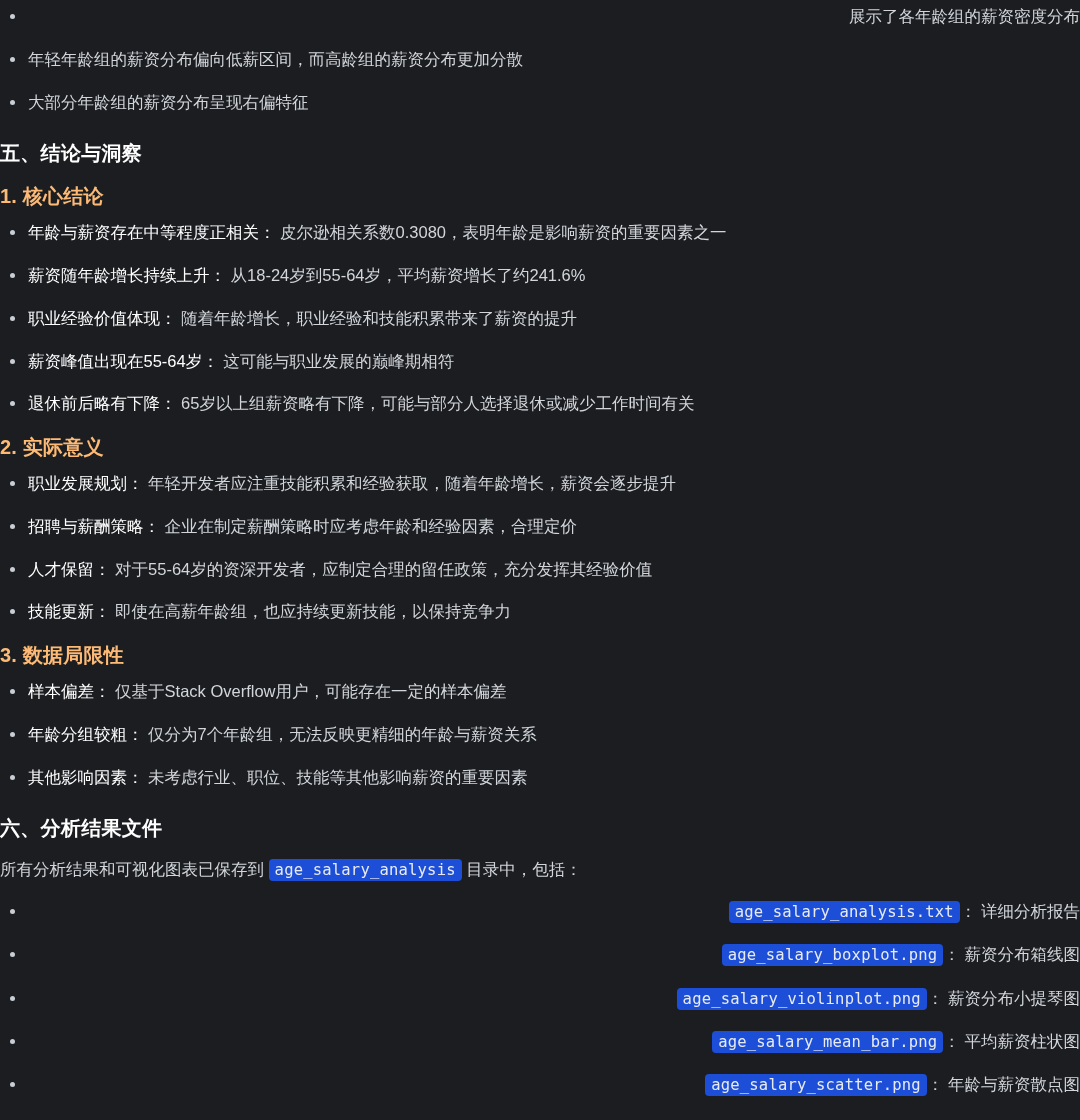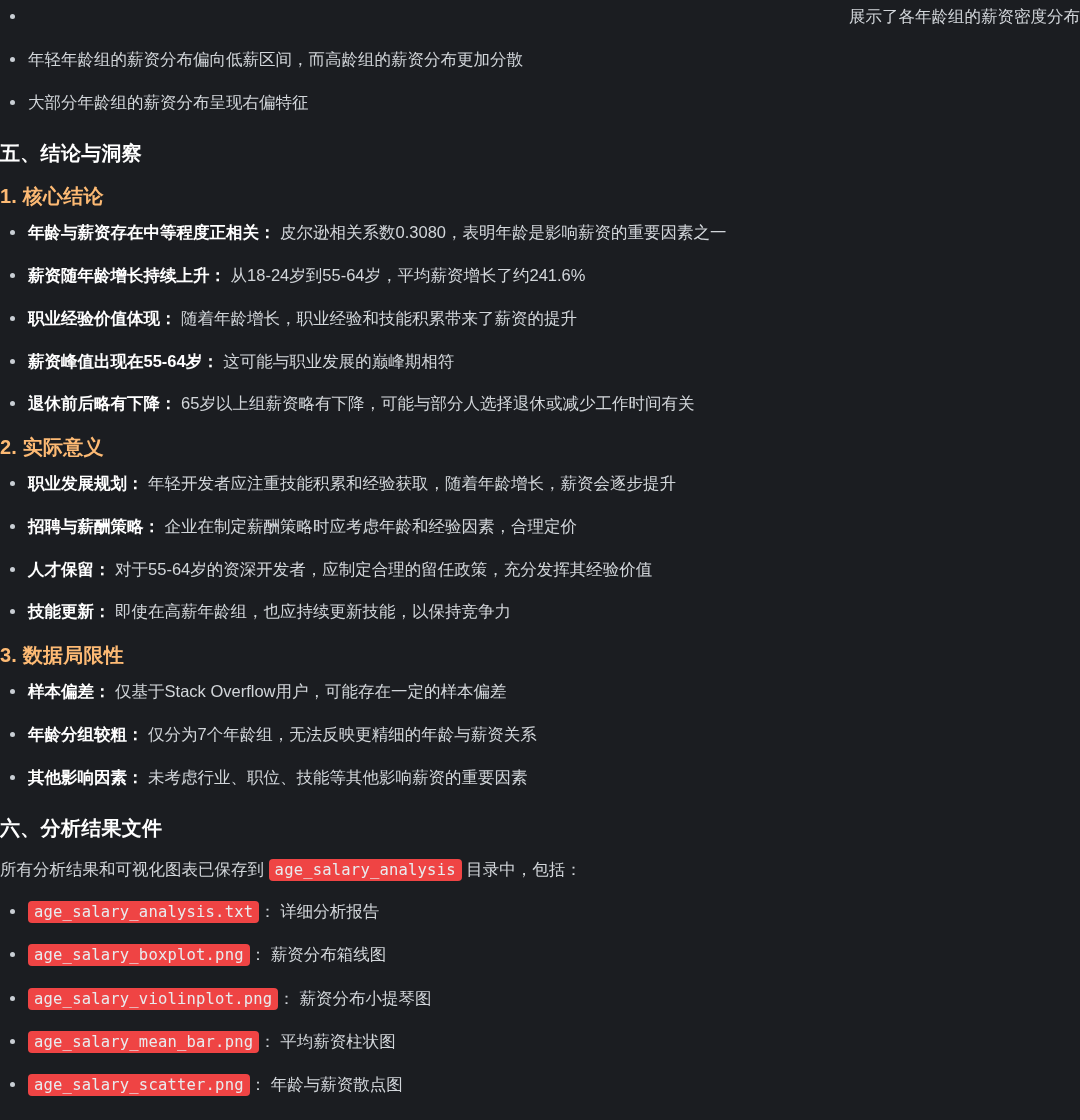--- a/index.html
+++ b/index.html
@@ -53,21 +53,21 @@
     content: "";
     position: absolute;
     left: 10px;
     top: 10px;
     width: 5px;
     height: 5px;
     border-radius: 50%;
     background: #c9ced4;
   }
   .li-strong {
-    font-weight: bold;
+    font-weight: normal;
     color: #ffffff;
   }
   .li-text {
     color: #d2d6da;
   }
   
   .top-list li {
     margin-bottom: 18px;
   }
   .top-list li:first-child {
@@ -77,29 +77,30 @@
   
   p.para {
     font-size: 16.5px;
     line-height: 1.6;
     color: #d2d6da;
     margin: 6px 0 16px 0;
   }
   
   code.inline {
     font-family: "DejaVu Sans Mono", "Liberation Mono", monospace;
-    background: #ef4444;
+    background: #1d4ed8;
     color: #e8ebee;
     border-radius: 4px;
     padding: 2px 6px;
     font-size: 15.5px;
     letter-spacing: 0.2px;
   }
   .files li {
     margin-bottom: 14px;
+    text-align: right;
   }
   .file-sep {
     color: #cfd3d8;
   }
   .file-desc {
     color: #d2d6da;
   }
 </style>
 </head>
 <body>

